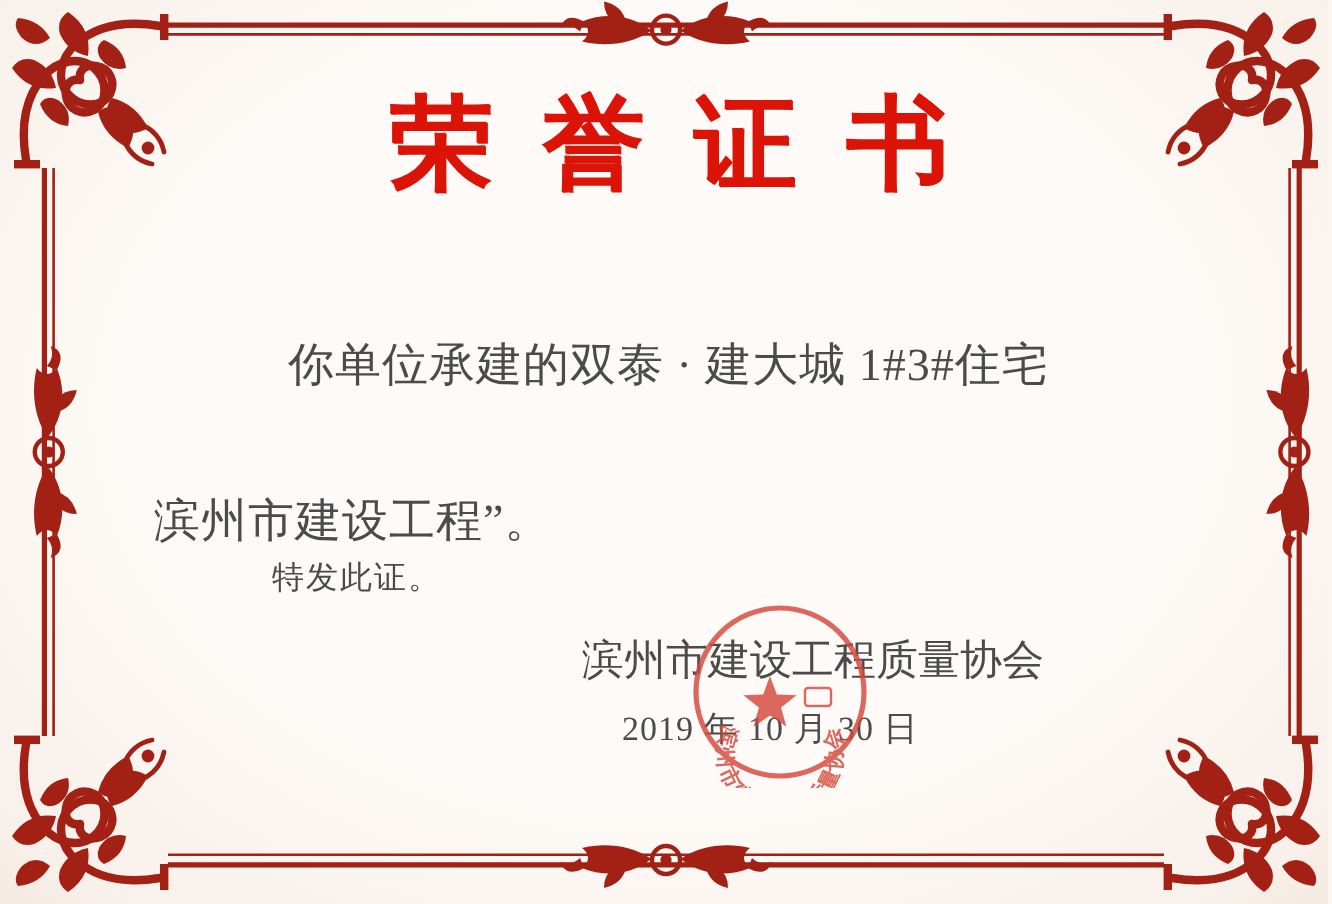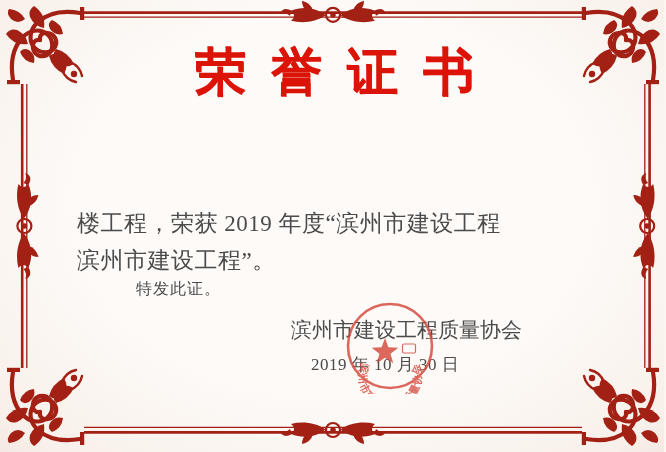--- a/index.html
+++ b/index.html
@@ -101,22 +101,22 @@
 
     <use href="#medallion" transform="translate(333,14.8)"></use>
     <use href="#medallion" transform="translate(333,430) scale(1,-1)"></use>
     <use href="#medallion" transform="translate(24.4,226) rotate(90)"></use>
     <use href="#medallion" transform="translate(647.2,226) rotate(-90)"></use>
   </svg>
 
   <div class="abs title">荣誉证书</div>
 
 
+  <div class="abs bodytext line1">你单位承建的双泰 · 建大城 1#3#住宅</div>
 
-  <div class="abs bodytext line2">楼工程，荣获 2019 年度“滨州市建设工程</div>
 
   <div class="abs bodytext line3">滨州市建设工程”。</div>
 
   <div class="abs bodytext closing">特发此证。</div>
 
   <div class="abs bodytext issuer">滨州市建设工程质量协会</div>
 
   <div class="abs bodytext date">2019 年 10 月 30 日</div>
 
   <svg id="seal-svg" width="94" height="94" viewBox="0 0 94 94" aria-hidden="true">

